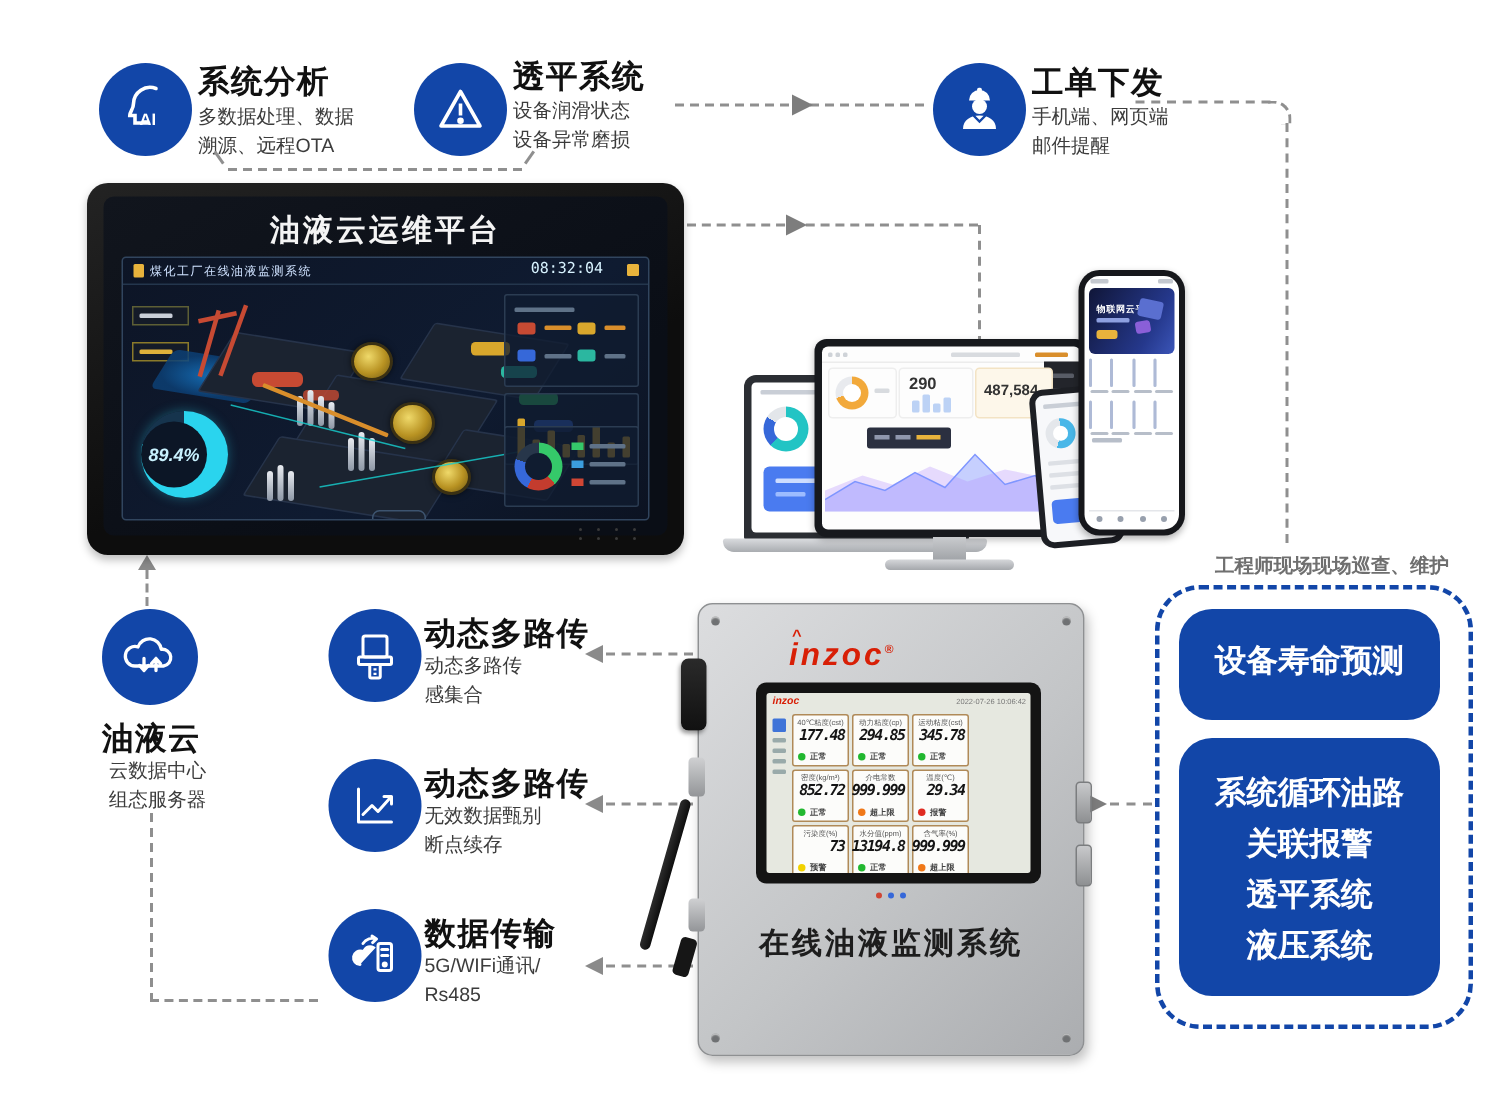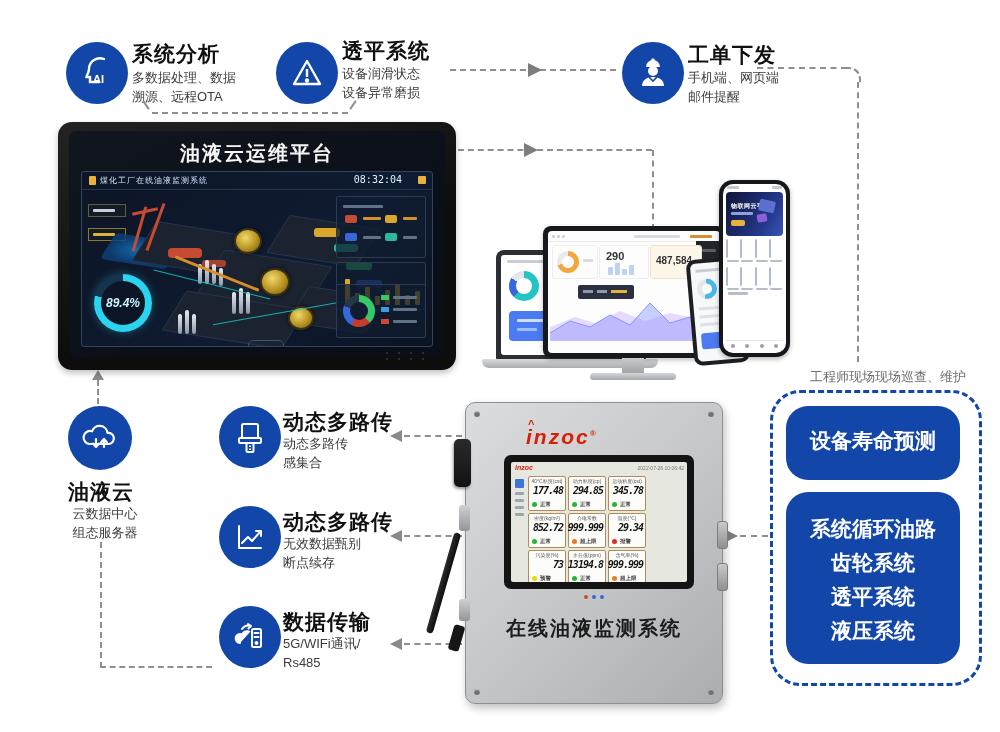--- a/index.html
+++ b/index.html
@@ -2,21 +2,21 @@
 <html><head>
 <meta charset="utf-8">
 <style>
   html,body{margin:0;padding:0;background:#fff;font-family:"Liberation Sans","DejaVu Sans",sans-serif;}
   .stage{position:relative;width:1000px;height:732px;background:#fff;overflow:hidden;}
   .abs{position:absolute;}
   
   .circle{position:absolute;width:62px;height:62px;border-radius:50%;background:#1246a8;display:flex;align-items:center;justify-content:center;}
   .node-title{position:absolute;font-size:21px;font-weight:bold;color:#111;letter-spacing:1px;}
   .node-desc{position:absolute;font-size:13px;color:#3c3c3c;line-height:19px;}
-  .note{position:absolute;font-size:13px;color:#6f6f6f;line-height:20px;}
+  .note{position:absolute;font-size:13px;color:#6f6f6f;line-height:20px;font-weight:bold;}
   
   .dash-h{position:absolute;border-top:2px dashed #8f8f8f;}
   .dash-v{position:absolute;border-left:2px dashed #8f8f8f;}
   .corner-tr{position:absolute;width:14px;height:14px;border-top:2px dashed #8f8f8f;border-right:2px dashed #8f8f8f;border-top-right-radius:12px;}
   .tick{position:absolute;width:10px;border-top:2px solid #8f8f8f;}
   .arr-r{position:absolute;width:0;height:0;border-top:7px solid transparent;border-bottom:7px solid transparent;border-left:14px solid #7d7d7d;}
   .arr-l{position:absolute;width:0;height:0;border-top:6px solid transparent;border-bottom:6px solid transparent;border-right:12px solid #8a8a8a;}
   .arr-u{position:absolute;width:0;height:0;border-left:6px solid transparent;border-right:6px solid transparent;border-bottom:10px solid #8a8a8a;}
   
   .bigmon{position:absolute;left:58px;top:122px;width:398px;height:248px;background:linear-gradient(160deg,#232323,#0d0d0d 60%);border-radius:14px;box-shadow:0 3px 6px rgba(0,0,0,.25);}
@@ -29,21 +29,21 @@
   .plat{position:absolute;background:#1b2330;transform:skew(-32deg,9deg);border:1px solid #26334a;border-radius:2px;}
   .tankring{position:absolute;border-radius:50%;background:radial-gradient(circle at 40% 35%,#efd96a,#b89222 55%,#6e5715);border:2px solid #3a3013;box-shadow:0 0 4px rgba(0,0,0,.6);}
   .colbar{position:absolute;width:4px;background:linear-gradient(#e8ebf0,#8d97a6);border-radius:2px;}
   .crane{position:absolute;background:#c74a33;}
   .teal{position:absolute;height:1px;background:#17d2d2;opacity:.8;}
   .water{position:absolute;background:radial-gradient(ellipse at center,#1679c8,#0c3f74 70%);opacity:.85;border-radius:4px;transform:skew(-32deg,9deg);}
   .rpanel{position:absolute;border:1px solid #2b3c52;background:rgba(16,28,48,.75);border-radius:2px;}
   .ybar{position:absolute;bottom:4px;width:5px;background:#d9a72c;border-radius:1px;}
   .tinybar{position:absolute;height:3px;background:#5f7288;border-radius:1px;}
   .orbar{position:absolute;height:3px;background:#d98e2b;border-radius:1px;}
-  .gauge{position:absolute;left:12px;bottom:14px;width:58px;height:58px;border-radius:50%;background:conic-gradient(#2ad4ee 0 79%,#16344d 79% 100%);display:flex;align-items:center;justify-content:center;box-shadow:0 0 8px rgba(42,212,238,.35);}
+  .gauge{position:absolute;left:12px;bottom:14px;width:58px;height:58px;border-radius:50%;background:conic-gradient(#2ad4ee 0 79%,#16344d 79% 100%);display:flex;align-items:center;justify-content:flex-start;box-shadow:0 0 8px rgba(42,212,238,.35);}
   .gauge-in{width:44px;height:44px;border-radius:50%;background:#0c1626;display:flex;align-items:center;justify-content:center;color:#c9f2ff;font-size:12px;font-weight:bold;font-style:italic;}
   .holes{position:absolute;right:26px;bottom:10px;display:grid;grid-template-columns:repeat(4,8px);grid-gap:4px;}
   .holes i{width:2px;height:2px;border-radius:50%;background:#3a3a3a;}
   
   .laptop-scr{position:absolute;left:496px;top:250px;width:150px;height:110px;background:#2b2e33;border-radius:8px 8px 2px 2px;padding:5px;box-sizing:border-box;}
   .laptop-in{width:100%;height:100%;background:#fff;border-radius:3px;position:relative;overflow:hidden;}
   .laptop-base{position:absolute;left:482px;top:359px;width:176px;height:9px;background:linear-gradient(#dadcdf,#a9acb0);border-radius:2px 2px 8px 8px;}
   .desk-frame{position:absolute;left:543px;top:226px;width:182px;height:132px;background:#17191d;border-radius:8px;padding:5px;box-sizing:border-box;box-shadow:0 2px 5px rgba(0,0,0,.25);}
   .desk-in{width:100%;height:100%;background:#fdfdfd;border-radius:4px;position:relative;overflow:hidden;}
   .desk-stand{position:absolute;left:622px;top:358px;width:22px;height:16px;background:linear-gradient(#c9cbce,#9fa2a6);}
@@ -387,21 +387,21 @@
           <i></i>
         </div>
     </div>
   </div>
 
   <div class="note" style="left:778px;top:367px;width:220px;text-align:center;">工程师现场现场巡查、维护</div>
   <div class="bluedash"></div>
   <div class="bluebox" style="top:406px;height:74px;line-height:74px;font-size:21px;">设备寿命预测</div>
   <div class="bluebox" style="top:492px;height:172px;font-size:21px;line-height:34px;padding-top:22px;box-sizing:border-box;">
     <div>系统循环油路</div>
-    <div>齿轮系统</div>
+    <div>关联报警</div>
     <div>透平系统</div>
     <div>液压系统</div>
   </div>
 
   <div class="circle ic" style="left:68px;top:406px;width:64px;height:64px;">
     <svg width="42" height="42" viewBox="0 0 42 42" fill="none" stroke="#fff" stroke-width="2.2" stroke-linecap="round" stroke-linejoin="round">
       <path d="M11 27 a6.5 6.5 0 1 1 2-12.7 a8 8 0 0 1 15.5 1.6 a5.6 5.6 0 1 1 1.5 11.1 z"></path>
       <path d="M17 22 v8 m0 0 l-3-3.4 m3 3.4 l3-3.4"></path>
       <path d="M25 30 v-8 m0 0 l-3 3.4 m3-3.4 l3 3.4"></path>
     </svg>

